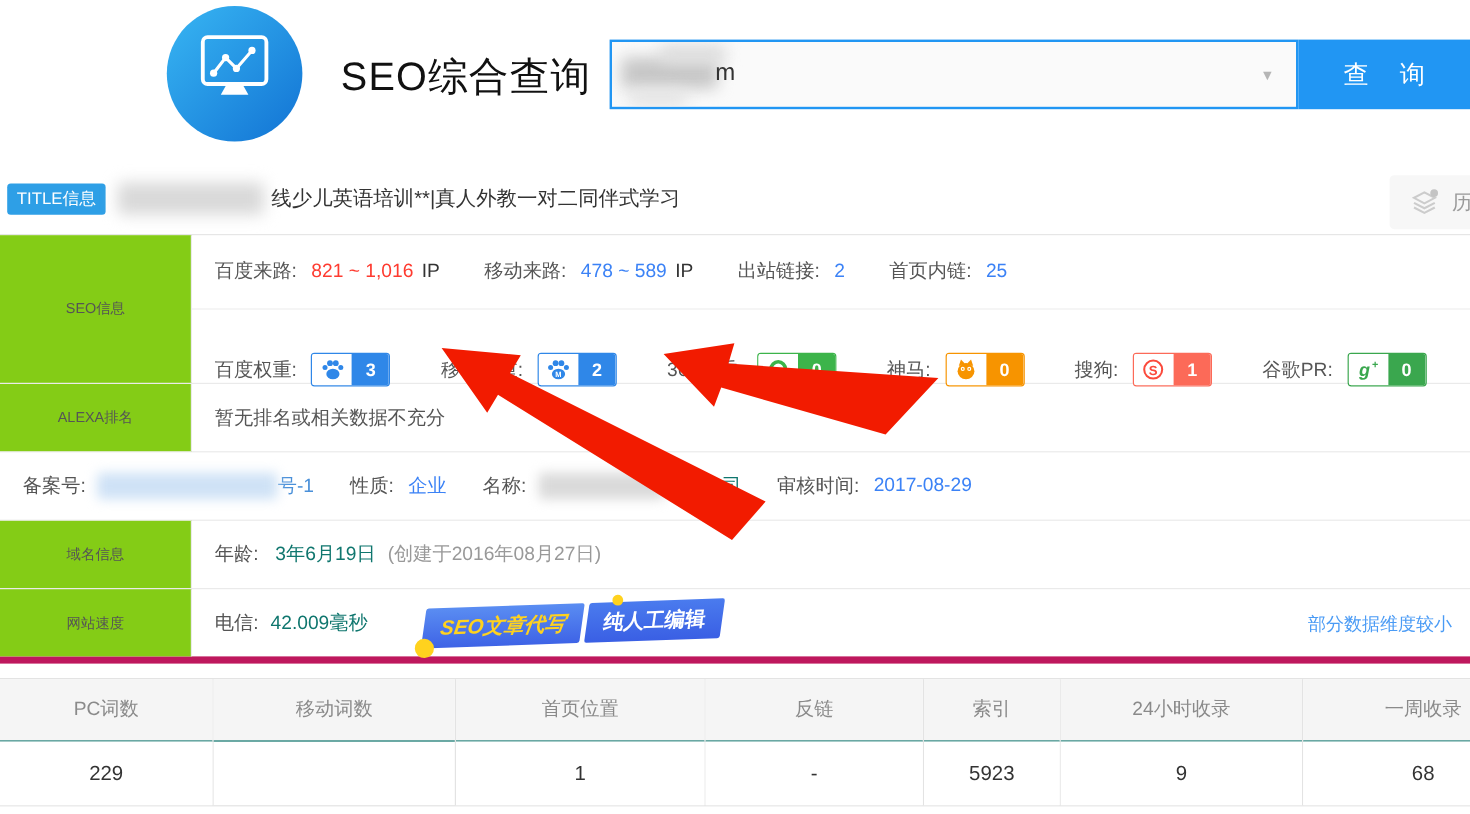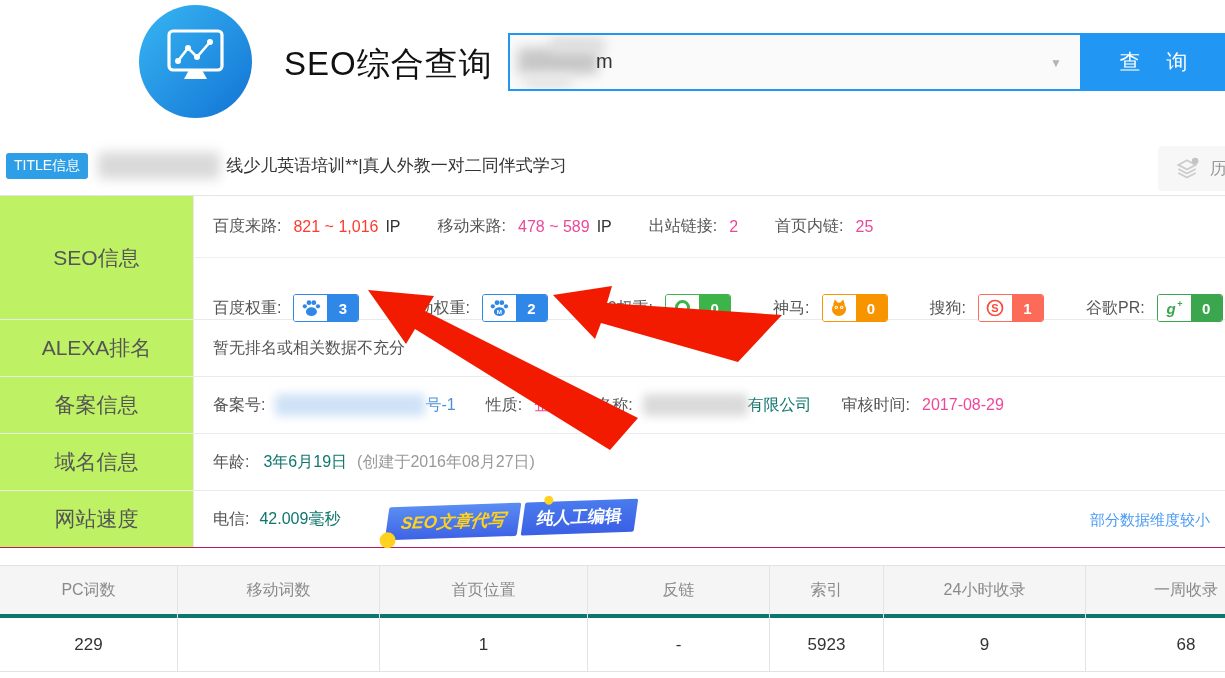--- a/index.html
+++ b/index.html
@@ -47,31 +47,31 @@
   }
   .corner-char { color:#999; font-size:17px; margin-left:10px; }
 
   
   .info-table {
     left:0; top:195px; width:1225px;
     border-top:1px solid #e6e6e6;
   }
   .irow { display:flex; border-bottom:1px solid #eaeaea; }
   .ilabel {
-    flex:none; width:194px; background:#bef264; border-right:1px solid #eaeaea;
+    flex:none; width:160px; background:#84cc16; border-right:1px solid #eaeaea;
     display:flex; align-items:center; justify-content:center;
-    color:#555; font-size:21px;
+    color:#555; font-size:12px;
   }
   .icontent { flex:1; position:relative; font-size:16px; color:#555; }
   .iline { display:flex; align-items:center; padding-left:19px; height:61px; }
   .iline.first { border-bottom:1px solid #efefef; height:62px; }
   .irow.single .icontent { display:flex; align-items:center; padding-left:19px; height:56px; }
   .stat { display:flex; align-items:center; margin-right:37px; white-space:nowrap; }
   .stat .lbl { color:#555; }
-  .stat .val { color:#ec4899; margin-left:12px; }
+  .stat .val { color:#3b82f6; margin-left:12px; }
   .stat .val.red { color:#fe3b30; }
   .stat .unit { color:#333; margin-left:7px; }
 
   
   .wgroup { display:flex; align-items:center; margin-right:42px; white-space:nowrap;margin-top:39px; }
   .wbadge {
     display:inline-flex; height:28px; border:1px solid; border-radius:3px; overflow:hidden;
     margin-left:12px; cursor:pointer;
   }
   .wbadge .icon-seg { width:33px; background:#fff; display:flex; align-items:center; justify-content:center; }
@@ -96,21 +96,21 @@
   .side-link { left:1090px; top:511px; font-size:15px; color:#4a9bf5; white-space:nowrap; cursor:pointer; }
 
   
   .kw-table {
     left:0; top:565px; width:1286px; display:flex;
     border-top:1px solid #e3e3e3; border-bottom:1px solid #e3e3e3;
   }
   .kcol { border-right:1px solid #e3e3e3; }
   .kcol:last-child { border-right:none; }
   .khead {
-    height:52px; background:#f5f5f5; border-bottom:4px solid #0f766e;
+    height:52px; background:#f5f5f5; border-bottom:1px solid #0f766e;
     display:flex; align-items:center; justify-content:center;
     color:#8a8a8a; font-size:16px;
   }
   .kval {
     height:53px; background:#fff;
     display:flex; align-items:center; justify-content:center;
     color:#333; font-size:17px;
   }
 
   .arrows { left:0; top:0; z-index:40; pointer-events:none; }
@@ -282,21 +282,20 @@
   </div>
 
   <div class="irow single">
     <div class="ilabel">ALEXA排名</div>
     <div class="icontent">
       <span>暂无排名或相关数据不充分</span>
     </div>
   </div>
 
   <div class="irow single">
-    <div class="ilabel">备案信息</div>
     <div class="icontent">
       <span class="stat" style="margin-right:30px;">
         <span class="lbl">备案号:</span>
         <span class="blur-inline" style="width:150px; height:22px; background:#cfe2f6; margin-left:10px;"></span>
         <span class="link-blue">号-1</span>
       </span>
       <span class="stat" style="margin-right:30px;">
         <span class="lbl">性质:</span>
         <span class="val">企业</span>
       </span>
@@ -314,21 +313,21 @@
 
   <div class="irow single">
     <div class="ilabel">域名信息</div>
     <div class="icontent">
       <span class="lbl">年龄:</span>
       <span class="val dark" style="margin-left:14px;">3年6月19日</span>
       <span class="muted" style="margin-left:10px;">(创建于2016年08月27日)</span>
     </div>
   </div>
 
-  <div class="irow single" style="border-bottom:1px solid #be185d;">
+  <div class="irow single" style="border-bottom:6px solid #be185d;">
     <div class="ilabel">网站速度</div>
     <div class="icontent">
       <span class="lbl">电信:</span>
       <span class="val dark" style="margin-left:10px;">42.009毫秒</span>
       <div class="ad-banner">
         <span class="ad-seg ad-left">SEO文章代写</span>
         <span class="ad-seg ad-right">纯人工编辑</span>
         <span class="dot" style="left:-8px; bottom:-8px; width:16px; height:16px;"></span>
         <span class="dot" style="left:158px; top:-6px; width:9px; height:9px;"></span>
       </div>

